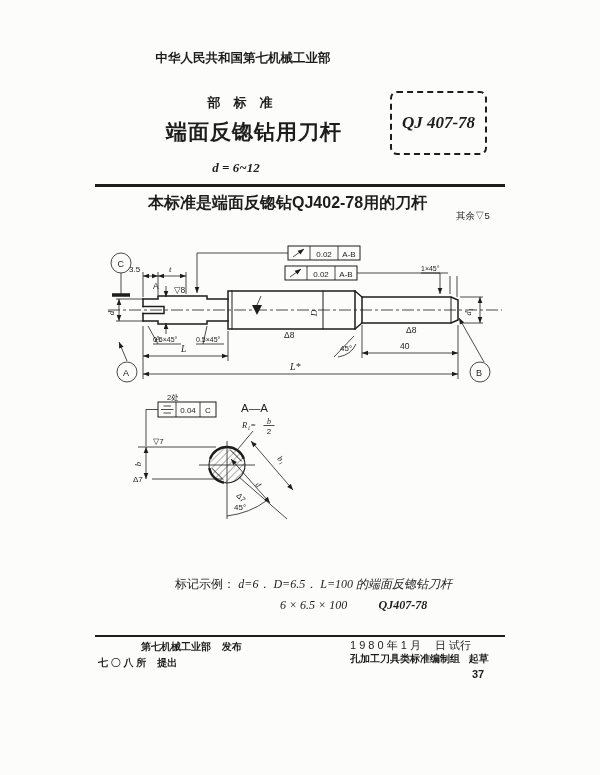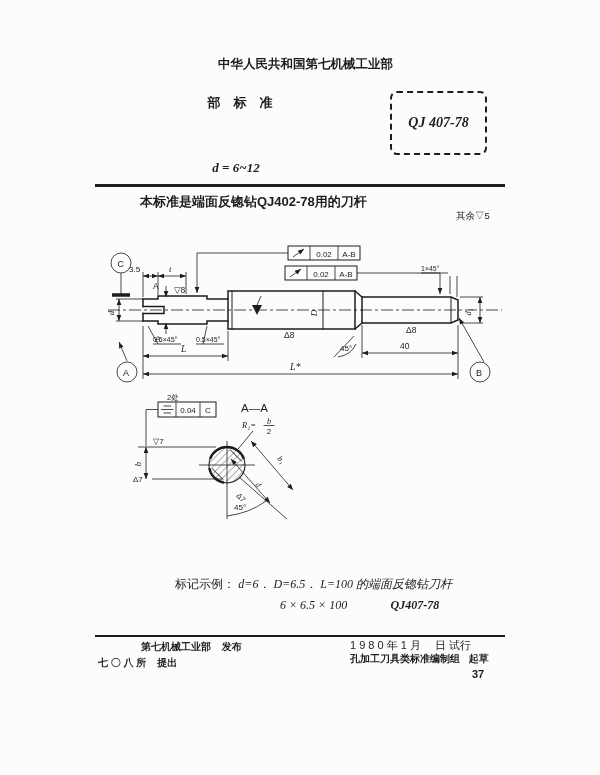--- a/index.html
+++ b/index.html
@@ -19,31 +19,32 @@
   .tl{stroke:#1d1d1d;stroke-width:0.8;fill:none;}
   .cl{stroke:#1d1d1d;stroke-width:0.8;fill:none;stroke-dasharray:12 3 3 3;}
   .thka{stroke:#1d1d1d;stroke-width:2.4;fill:none;}
   .serif-it{font-style:italic;font-family:"Liberation Serif",serif;}
 </style>
 </head>
 <body>
 
 <div class="page">
 
-  <div class="abs ctr bold" style="left:93px;top:56px;width:300px;font-size:12.5px;text-align:right;">中华人民共和国第七机械工业部</div>
+  <div class="abs ctr bold" style="left:93px;top:50px;width:300px;font-size:12.5px;">中华人民共和国第七机械工业部</div>
   <div class="abs ctr bold" style="left:90px;top:94px;width:300px;font-size:13px;">部　标　准</div>
+  <div class="abs ctr bold" style="left:104px;top:118px;width:300px;font-size:21px;letter-spacing:1px;">端面反锪钻用刀杆</div>
   <div class="abs ctr ital" style="left:86px;top:160px;width:300px;font-size:13px;">d = 6~12</div>
 
   <div class="codebox">
-    <span class="ital bold" style="font-size:14px;text-align:center;">QJ 407-78</span>
+    <span class="ital bold" style="font-size:17px;text-align:center;">QJ 407-78</span>
   </div>
 
   <div class="rule" style="left:95px;top:184px;width:410px;height:2.5px;"></div>
 
-  <div class="abs bold" style="left:140px;top:193px;font-size:13px;">本标准是端面反锪钻QJ402-78用的刀杆</div>
+  <div class="abs bold" style="left:148px;top:193px;font-size:16px;">本标准是端面反锪钻QJ402-78用的刀杆</div>
   <div class="abs" style="left:456px;top:196px;font-size:9.5px;margin-top:14px;">其余▽5</div>
 
   <svg class="abs" style="left:0;top:0;" width="600" height="775" viewBox="0 0 600 775">
     <defs>
       <marker id="ar" viewBox="0 0 10 10" refX="9.5" refY="5" markerWidth="8.5" markerHeight="8.5" orient="auto-start-reverse">
         <path d="M0.5,1.5 L9.5,5 L0.5,8.5 Z" fill="#1d1d1d"></path>
       </marker>
       <pattern id="hat" width="5" height="5" patternUnits="userSpaceOnUse" patternTransform="rotate(45)">
         <line x1="0" y1="0" x2="0" y2="5" stroke="#1d1d1d" stroke-width="0.7"></line>
       </pattern>
@@ -253,21 +254,21 @@
       </g>
     </g>
   </svg>
 
   <div class="abs" style="left:175px;top:557px;font-size:12px;margin-top:19px;">
     <span>标记示例：</span>
     <span class="serif-it">d=6． D=6.5． L=100 的端面反锪钻刀杆</span>
   </div>
   <div class="abs" style="left:280px;top:598px;font-size:12px;">
     <span class="serif-it">6 × 6.5 × 100</span>
-    <span class="serif-it bold" style="margin-left:40px;">QJ407-78</span>
+    <span class="serif-it bold" style="margin-left:28px;">QJ407-78</span>
   </div>
 
   <div class="rule" style="left:95px;top:635px;width:410px;height:1.5px;"></div>
 
   <div class="abs bold" style="left:98px;top:640px;font-size:10px;margin-left:43px;">
     <span>第七机械工业部</span>
     <span style="margin-left:8px;">发布</span>
   </div>
   <div class="abs bold" style="left:98px;top:656px;font-size:10px;">
     <span>七 〇 八 所</span>

